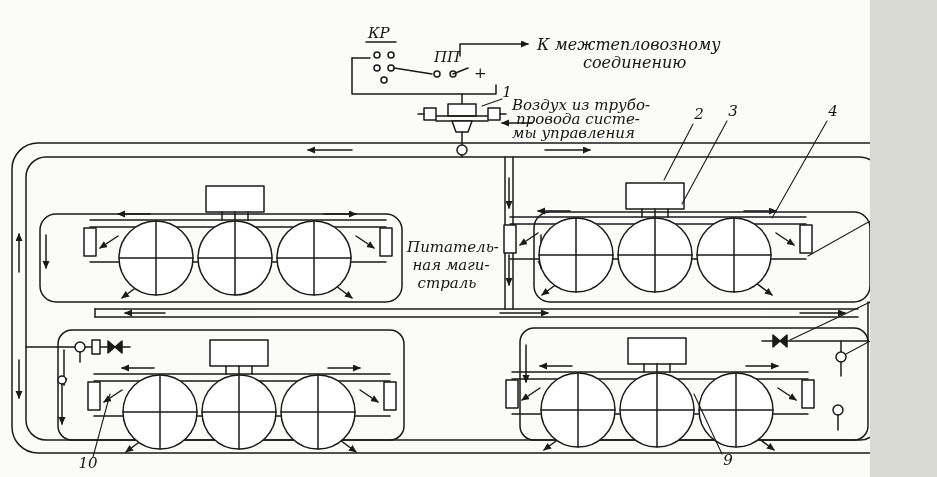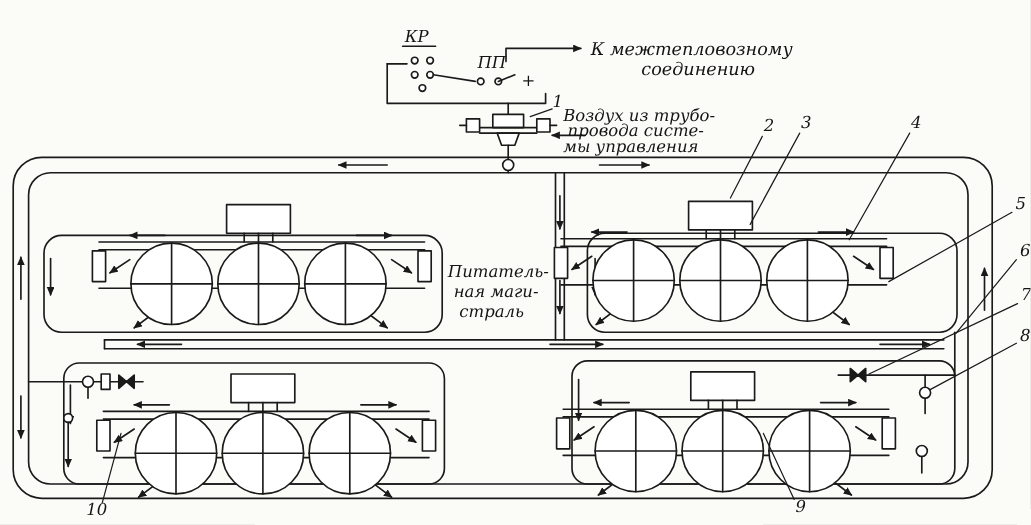--- a/index.html
+++ b/index.html
@@ -1,16 +1,16 @@
 <!DOCTYPE html>
 <html><head>
 <meta charset="utf-8">
 <style>
   html,body{margin:0;padding:0;background:#d9d9d4;}
-  .stage{position:relative;width:937px;height:477px;background:#fbfbf8;overflow:hidden;
+  .stage{position:relative;width:870px;height:477px;background:#fbfbf8;overflow:hidden;
          font-family:"DejaVu Serif",serif;}
   .stage svg{position:absolute;left:0;top:0;}
   .lbl{font:italic 15px "DejaVu Serif",serif;fill:#141414;}
   .lbl-lg{font:italic 16px "DejaVu Serif",serif;fill:#141414;}
   .num{font:italic 15px "DejaVu Serif",serif;fill:#141414;}
 </style>
 </head>
 <body>
 
 <div class="stage">

